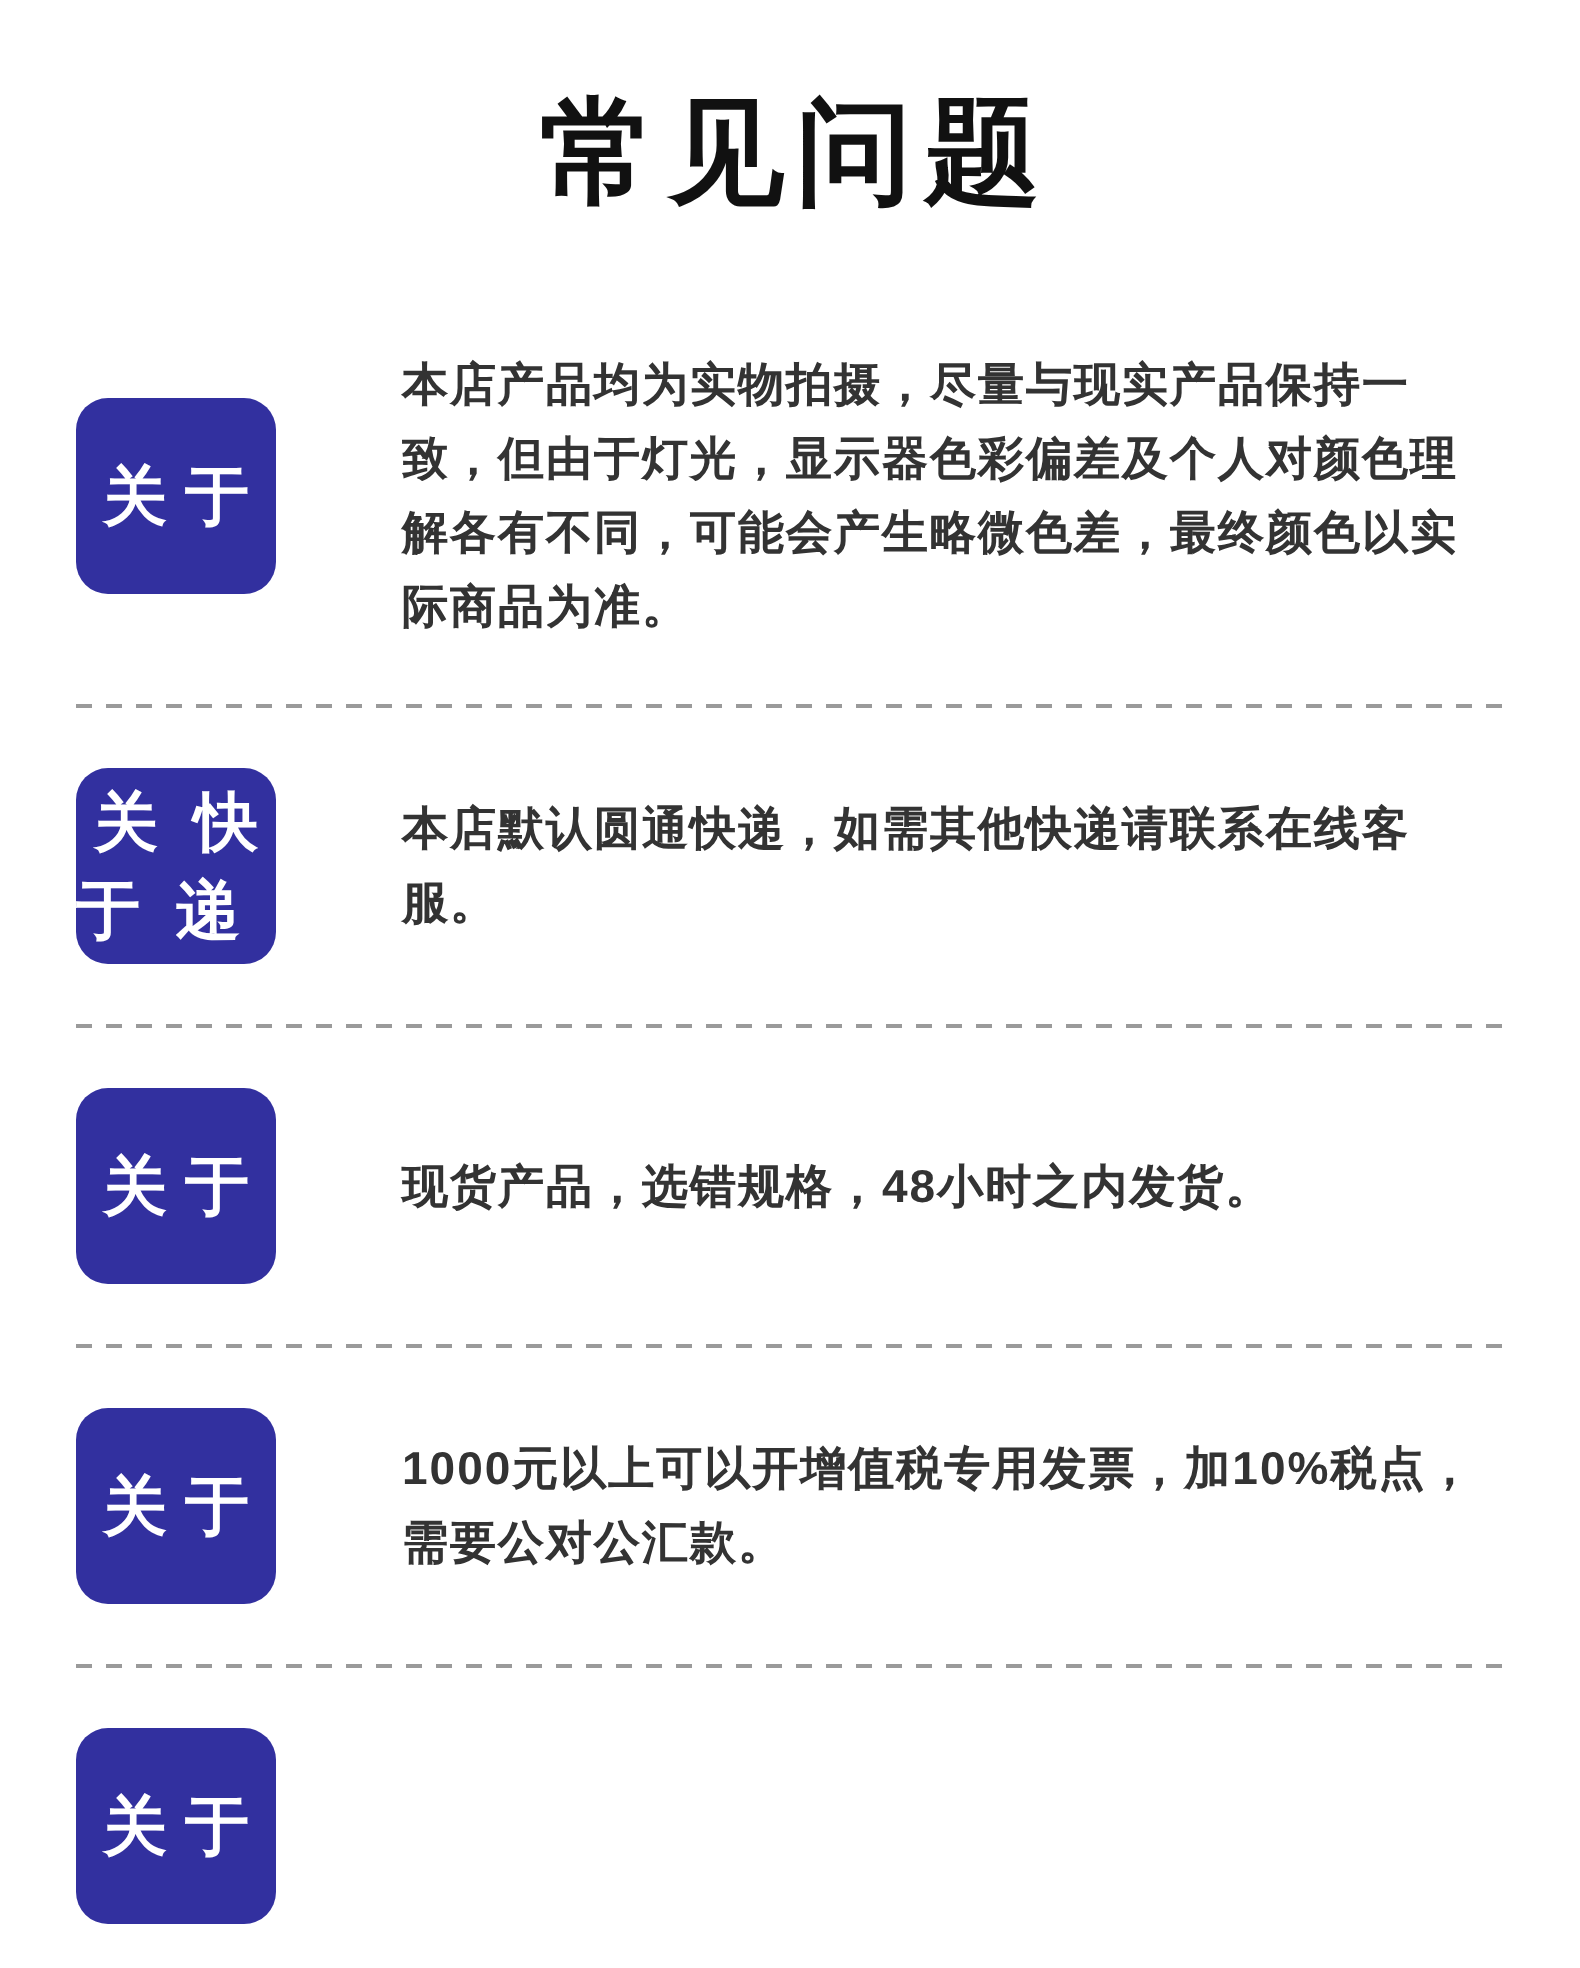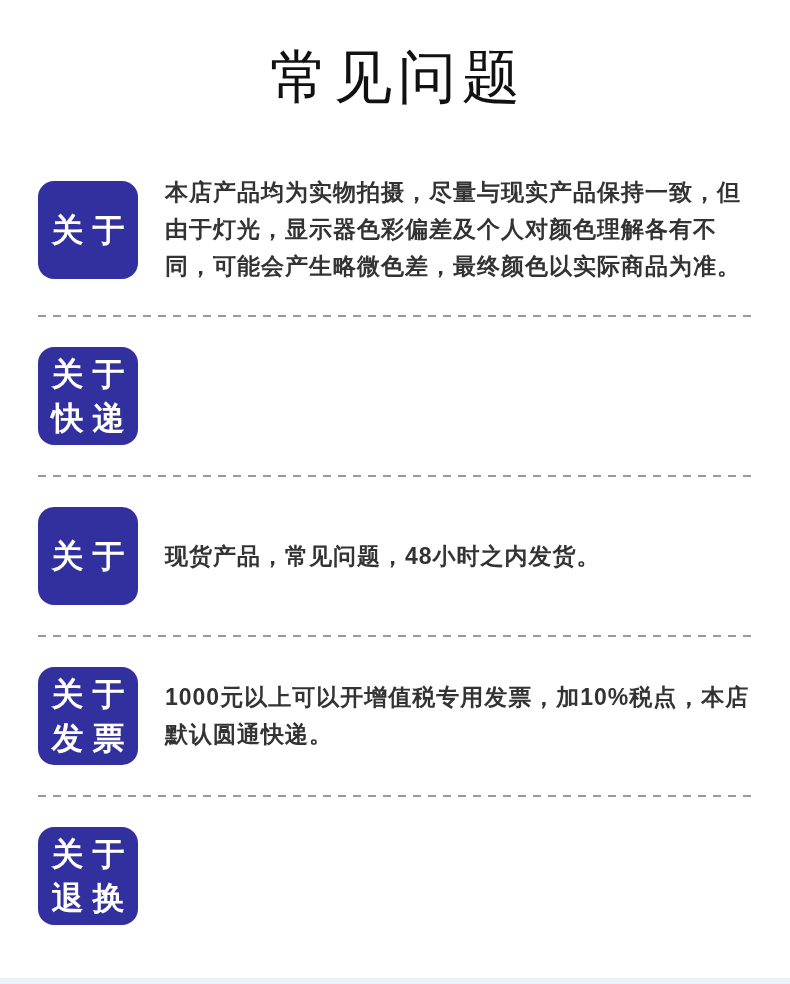--- a/index.html
+++ b/index.html
@@ -12,21 +12,21 @@
     height: 984px;
     font-family: "Liberation Sans", "DejaVu Sans", sans-serif;
     display: flex;
     flex-direction: column;
     overflow: hidden;
   }
   .page-title {
     margin: 42px 0 0 0;
     text-align: center;
     font-size: 58px;
-    font-weight: 400;
+    font-weight: 700;
     color: #111111;
     letter-spacing: 6px;
     text-indent: 6px;
     line-height: 70px;
   }
   .faq-list {
     margin: 32px 38px 0 38px;
   }
   .faq-section {
     display: flex;
@@ -39,38 +39,38 @@
     background-image: repeating-linear-gradient(to right, #9a9a9a 0 8px, transparent 8px 15px);
   }
   .label-box {
     flex: 0 0 100px;
     width: 100px;
     height: 98px;
     border-radius: 16px;
     background: #32309f;
     color: #ffffff;
     display: flex;
-    flex-direction: column;
     align-items: center;
     justify-content: center;
   }
   .label-line {
     font-size: 32px;
     font-weight: 700;
     line-height: 44px;
     letter-spacing: 9px;
     text-indent: 9px;
   }
   .section-text {
     font-size: 23px;
     font-weight: 600;
     color: #333333;
     line-height: 37px;
     letter-spacing: 1px;
     max-width: 592px;
+    margin-left: 36px;
   }
   .footer-strip {
     margin-top: auto;
     height: 6px;
     background: #eaf3fa;
   }
 </style>
 </head>
 <body>
 
@@ -85,45 +85,44 @@
     <div class="section-text">本店产品均为实物拍摄，尽量与现实产品保持一致，但由于灯光，显示器色彩偏差及个人对颜色理解各有不同，可能会产生略微色差，最终颜色以实际商品为准。</div>
   </div>
 
   <div class="divider"></div>
 
   <div class="faq-section">
     <div class="label-box">
       <div class="label-line">关于</div>
       <div class="label-line">快递</div>
     </div>
+    <div class="section-text">本店默认圆通快递，如需其他快递请联系在线客服。</div>
   </div>
 
   <div class="divider"></div>
 
   <div class="faq-section">
     <div class="label-box">
       <div class="label-line">关于</div>
     </div>
-    <div class="section-text">现货产品，常见问题，48小时之内发货。</div>
+    <div class="section-text">现货产品，选错规格，48小时之内发货。</div>
   </div>
 
   <div class="divider"></div>
 
   <div class="faq-section">
     <div class="label-box">
       <div class="label-line">关于</div>
-      <div class="label-line">发票</div>
     </div>
-    <div class="section-text">1000元以上可以开增值税专用发票，加10%税点，本店默认圆通快递。</div>
+    <div class="section-text">1000元以上可以开增值税专用发票，加10%税点，需要公对公汇款。</div>
   </div>
 
   <div class="divider"></div>
 
   <div class="faq-section">
     <div class="label-box">
       <div class="label-line">关于</div>
-      <div class="label-line">退换</div>
     </div>
   </div>
 
 </div>
 
 <div class="footer-strip"></div>
 
 </body></html>

